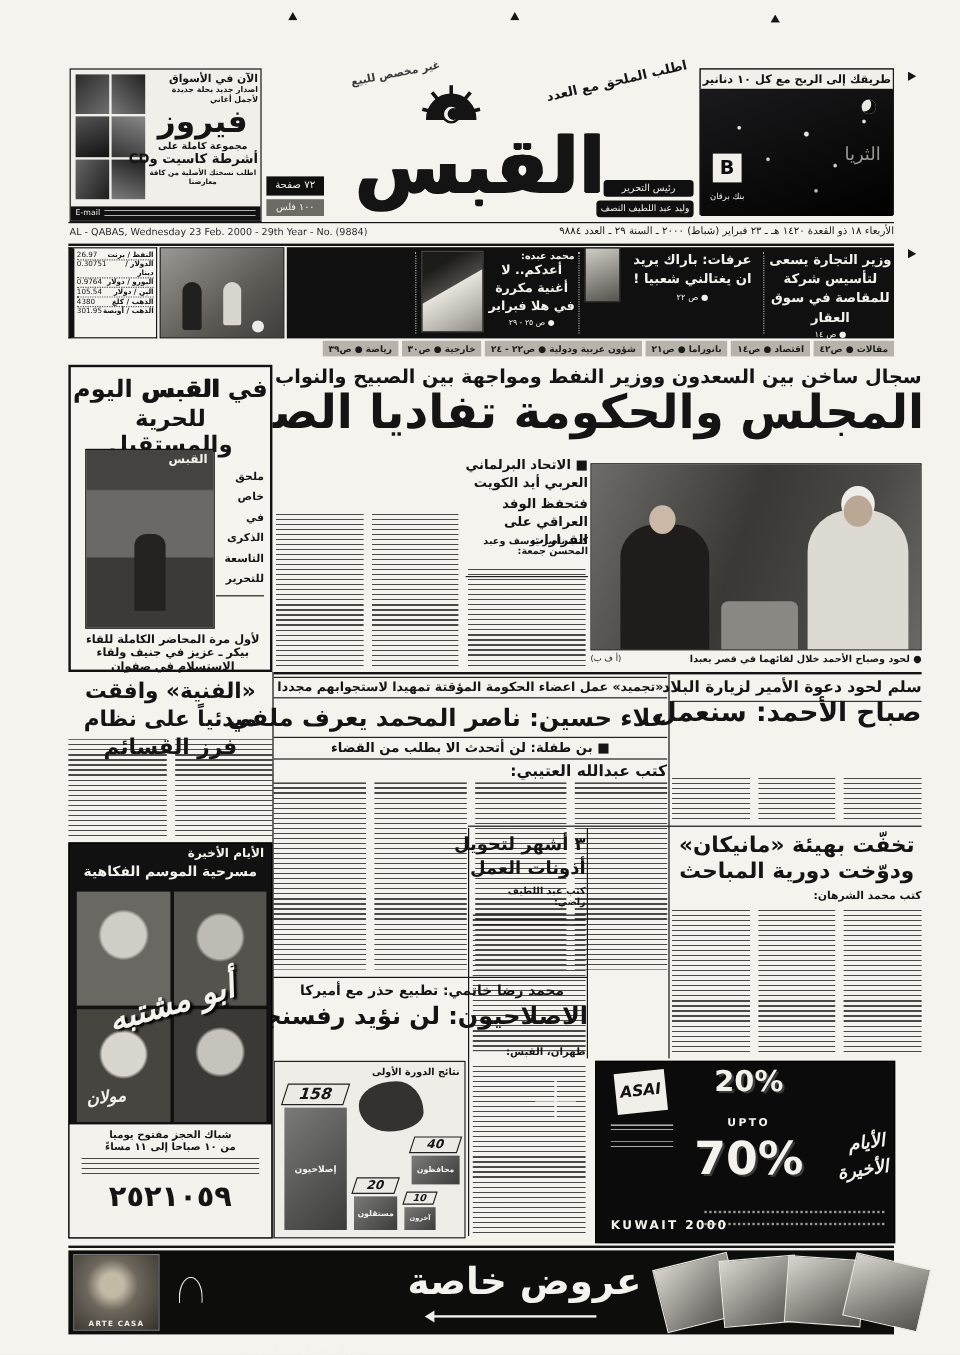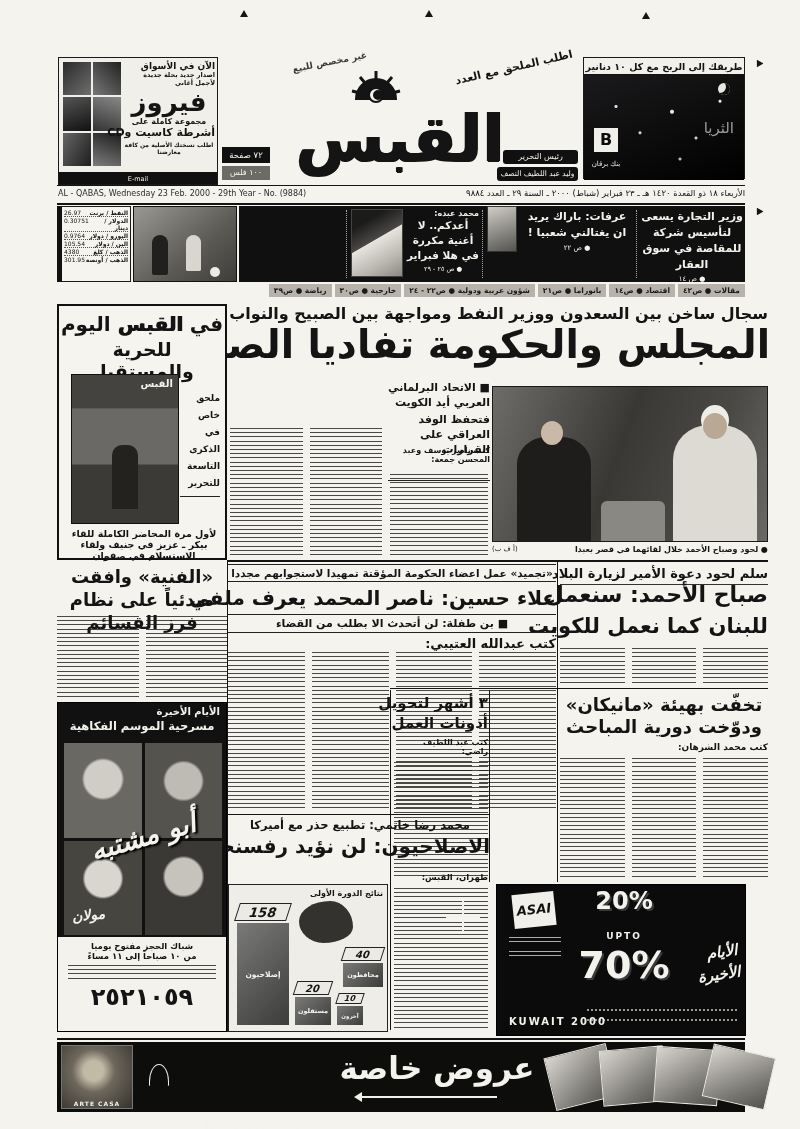--- a/index.html
+++ b/index.html
@@ -55,21 +55,21 @@
       <div style="background:linear-gradient(200deg,#1d1d1d,#7c7c7c);"></div>
     </div>
     <div class="abs ar" style="left:64px;top:3px;width:92px;">
       <div class="b nowrap" style="font-size:9px;">الآن في الأسواق</div>
       <div class="b" style="font-size:6.5px;">اصدار جديد بحلة جديدة لأجمل أغاني</div>
       <div class="xb ctr" style="font-size:26px;line-height:30px;">فيروز</div>
       <div class="b ctr" style="font-size:8px;">مجموعة كاملة على</div>
       <div class="xb ctr nowrap" style="font-size:11px;">أشرطة كاسيت وCD</div>
       <div class="b ctr" style="font-size:6px;margin-top:2px;">اطلب نسختك الأصلية من كافة معارضنا</div>
     </div>
-    <div class="abs blackbox wh" style="left:0;bottom:0;width:100%;height:12px;font-size:6.5px;display:flex;align-items:center;gap:4px;padding:3px 4px;flex-direction:column;">
+    <div class="abs blackbox wh" style="left:0;bottom:0;width:100%;height:12px;font-size:6.5px;display:flex;align-items:flex-end;gap:4px;padding:3px 4px;">
       <span>E-mail</span>
       <span class="greek-w" style="flex:1;height:6px;"></span>
     </div>
   </div>
 
   <div class="abs" style="left:222px;top:55px;width:356px;height:130px;">
     <div class="abs b ar nowrap" style="right:4px;top:6px;font-size:11px;transform:rotate(-13deg);">اطلب الملحق مع العدد</div>
     <div class="abs b ar nowrap" style="left:70px;top:2px;font-size:9px;transform:rotate(-11deg);color:#3a3a3a;">غير مخصص للبيع</div>
     <svg class="abs" style="left:128px;top:14px;" width="52" height="46" viewBox="0 0 52 46">
       <g fill="none" stroke="#141414" stroke-width="2">
@@ -230,21 +230,20 @@
   <div class="abs hrule" style="left:228px;top:814px;width:262px;height:1px;"></div>
 
   <div class="abs ar ctr xb" style="left:57px;top:565px;width:170px;font-size:18px;line-height:23px;">«الفنية» وافقت مبدئياً على نظام فرز القسائم</div>
   <div class="abs cols" style="left:57px;top:616px;width:170px;height:82px;">
     <div class="greek"></div>
     <div class="greek"></div>
   </div>
 
   <div class="abs ar ctr b nowrap" style="left:560px;top:566px;width:208px;font-size:13px;border-bottom:1px solid #333;padding-bottom:3px;">سلم لحود دعوة الأمير لزيارة البلاد</div>
   <div class="abs ar ctr xb nowrap" style="left:560px;top:582px;width:208px;font-size:22px;">صباح الأحمد: سنعمل</div>
-  <div class="abs ar ctr xb nowrap" style="left:560px;top:614px;width:208px;font-size:21px;">للبنان كما نعمل للكويت</div>
   <div class="abs cols" style="left:560px;top:648px;width:208px;height:36px;">
     <div class="greek"></div>
     <div class="greek"></div>
     <div class="greek"></div>
   </div>
 
   <div class="abs ar ctr b" style="left:228px;top:564px;width:328px;font-size:10.5px;border-top:1px solid #222;border-bottom:1px solid #222;padding:2px 0;">«تجميد» عمل اعضاء الحكومة المؤقتة تمهيدا لاستجوابهم مجددا</div>
   <div class="abs ar ctr xb nowrap" style="left:228px;top:586px;width:328px;font-size:20px;">علاء حسين: ناصر المحمد يعرف ملفي</div>
   <div class="abs ar ctr b" style="left:228px;top:614px;width:328px;font-size:11px;letter-spacing:1px;border-top:1px solid #222;border-bottom:1px solid #222;padding:2px 0;">■ بن طفلة: لن أتحدث الا بطلب من القضاء</div>
   <div class="abs ar b" style="left:228px;top:636px;width:328px;font-size:13px;">كتب عبدالله العتيبي:</div>

